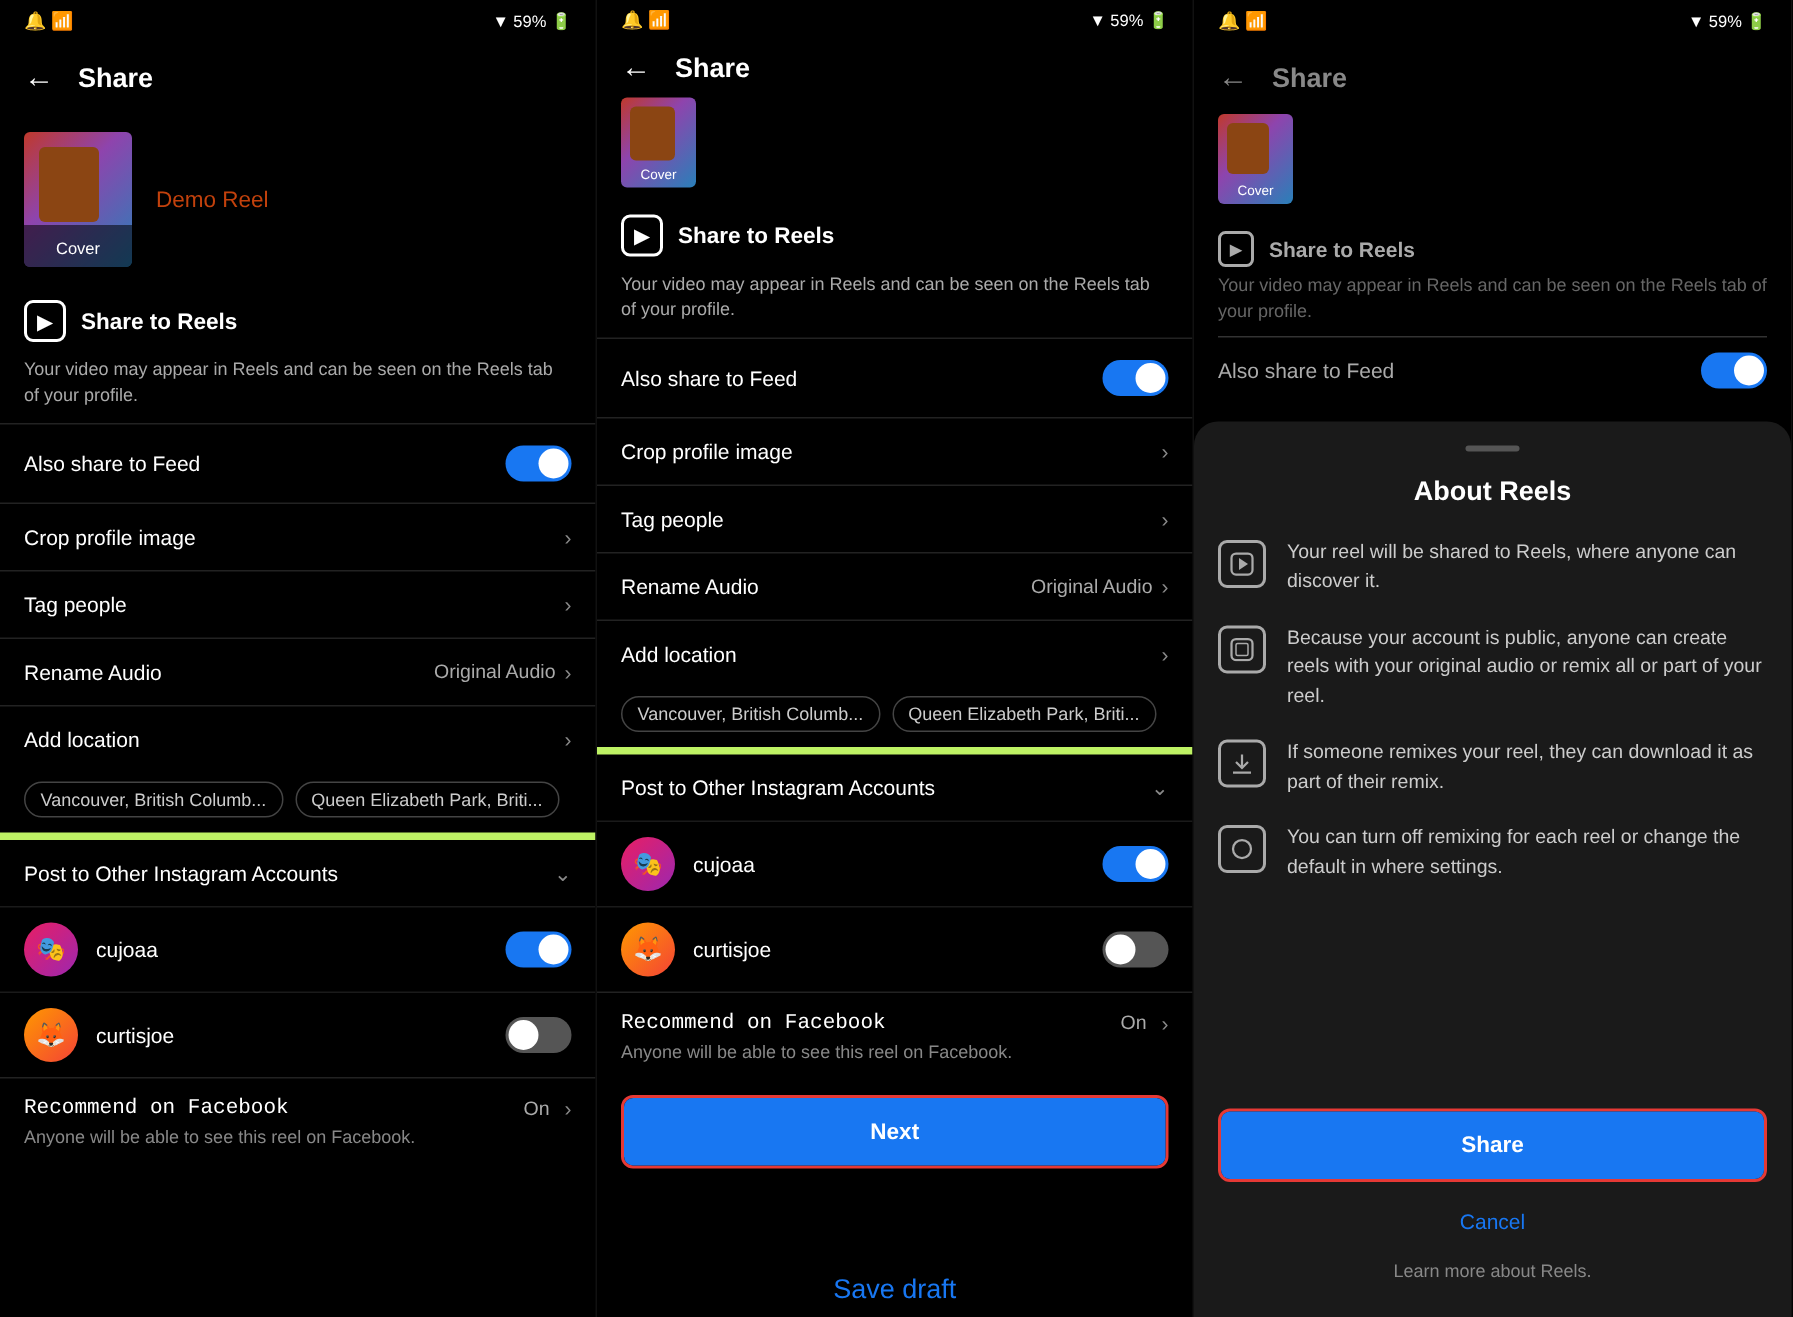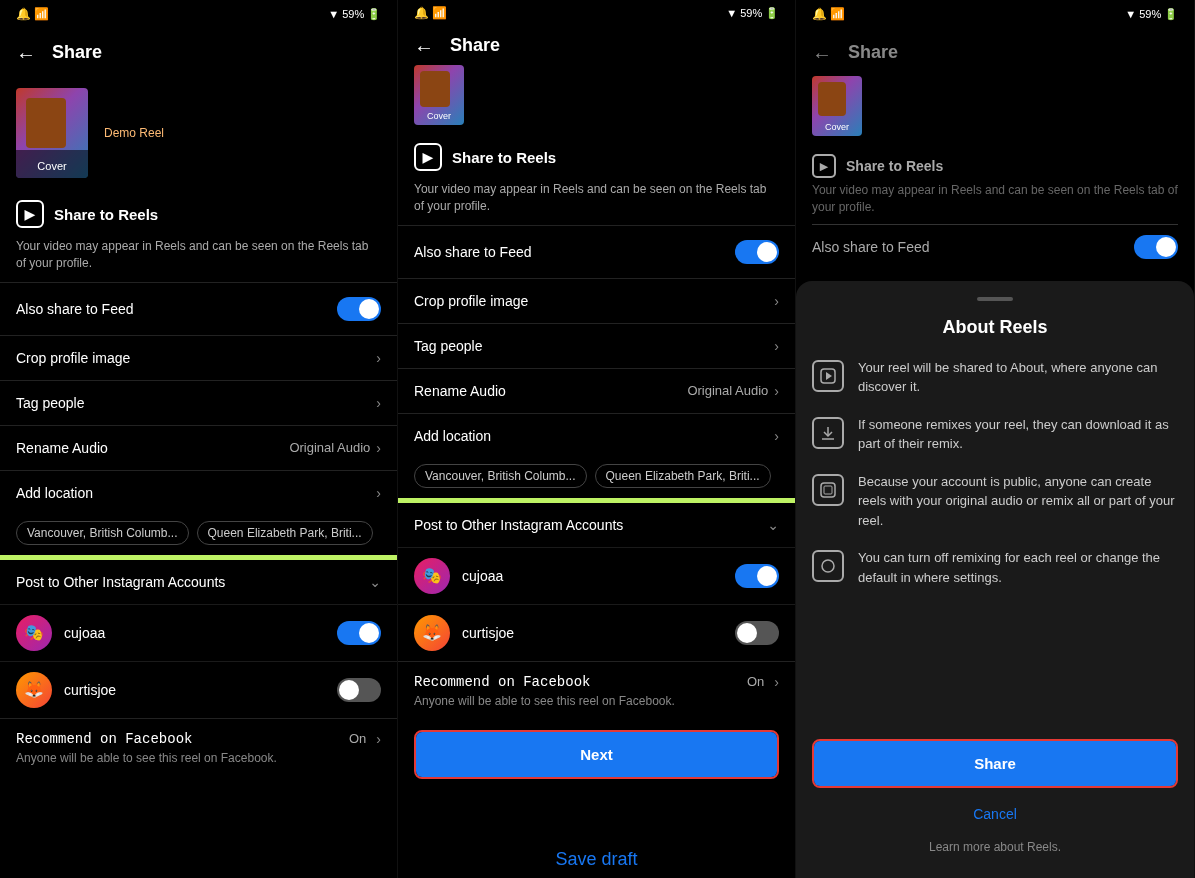--- a/index.html
+++ b/index.html
@@ -91,22 +91,22 @@
       top: 10px; left: 10px;
       width: 40px; height: 50px;
       background: #8B4513;
       border-radius: 4px;
     }
     .reel-name-input {
       flex: 1;
       background: transparent;
       border: none;
       outline: none;
-      color: #fdba74;
-      font-size: 12px;
+      color: #c2410c;
+      font-size: 15px;
       caret-color: #fff;
     }
 
     
     .section-header {
       display: flex;
       align-items: center;
       padding: 10px 16px;
       gap: 10px;
     }
@@ -649,47 +649,47 @@
     <div class="modal-handle"></div>
     <div class="about-title">About Reels</div>
 
     <div class="about-item">
       <div class="about-icon">
         <svg width="16" height="16" viewBox="0 0 16 16" fill="none">
           <rect x="1" y="1" width="14" height="14" rx="3" stroke="#aaa" stroke-width="1.5"></rect>
           <polygon points="6,4 12,8 6,12" fill="#aaa"></polygon>
         </svg>
       </div>
-      <span class="about-text">Your reel will be shared to About, where anyone can discover it.</span>
+      <span class="about-text">Your reel will be shared to Reels, where anyone can discover it.</span>
+    </div>
+
+    <div class="about-item">
+      <div class="about-icon">
+        <svg width="16" height="16" viewBox="0 0 16 16" fill="none">
+          <rect x="1" y="1" width="14" height="14" rx="3" stroke="#aaa" stroke-width="1.5"></rect>
+          <rect x="4" y="4" width="8" height="8" rx="1" stroke="#aaa" stroke-width="1"></rect>
+        </svg>
+      </div>
+      <span class="about-text">Because your account is public, anyone can create reels with your original audio or remix all or part of your reel.</span>
     </div>
 
     <div class="about-item">
       <div class="about-icon">
         <svg width="16" height="16" viewBox="0 0 16 16" fill="none">
           <line x1="8" y1="2" x2="8" y2="10" stroke="#aaa" stroke-width="1.5"></line>
           <polyline points="4,7 8,11 12,7" stroke="#aaa" stroke-width="1.5" fill="none"></polyline>
           <line x1="2" y1="14" x2="14" y2="14" stroke="#aaa" stroke-width="1.5"></line>
         </svg>
       </div>
       <span class="about-text">If someone remixes your reel, they can download it as part of their remix.</span>
     </div>
 
     <div class="about-item">
       <div class="about-icon">
         <svg width="16" height="16" viewBox="0 0 16 16" fill="none">
-          <rect x="1" y="1" width="14" height="14" rx="3" stroke="#aaa" stroke-width="1.5"></rect>
-          <rect x="4" y="4" width="8" height="8" rx="1" stroke="#aaa" stroke-width="1"></rect>
-        </svg>
-      </div>
-      <span class="about-text">Because your account is public, anyone can create reels with your original audio or remix all or part of your reel.</span>
-    </div>
-
-    <div class="about-item">
-      <div class="about-icon">
-        <svg width="16" height="16" viewBox="0 0 16 16" fill="none">
           <circle cx="8" cy="8" r="6" stroke="#aaa" stroke-width="1.5"></circle>
         </svg>
       </div>
       <span class="about-text">You can turn off remixing for each reel or change the default in where settings.</span>
     </div>
 
     <div style="border: 2px solid #e53935; border-radius: 8px; margin-top: auto; margin-bottom: 8px;">
       <button class="share-btn" style="margin:0;width:100%;border:none;border-radius:6px;">Share</button>
     </div>
 

